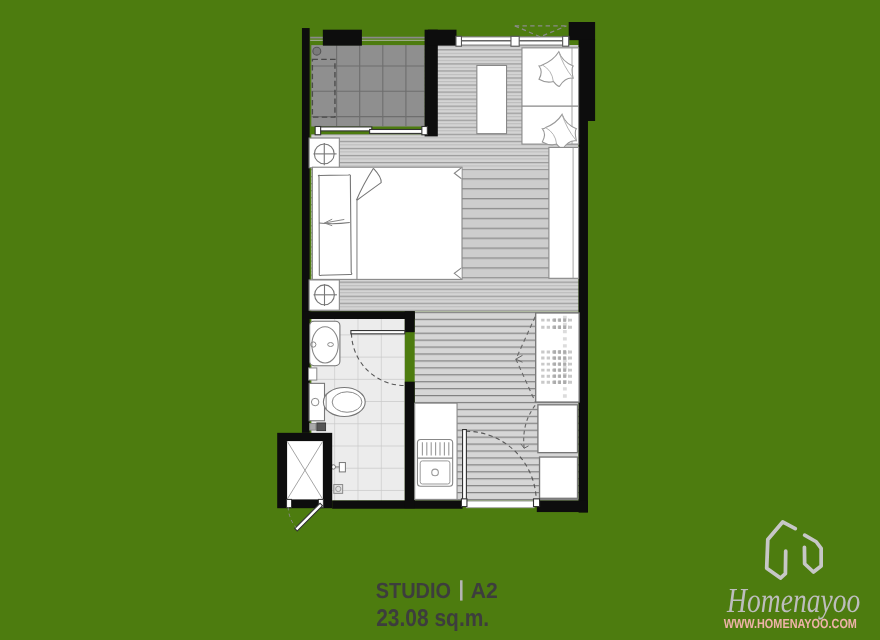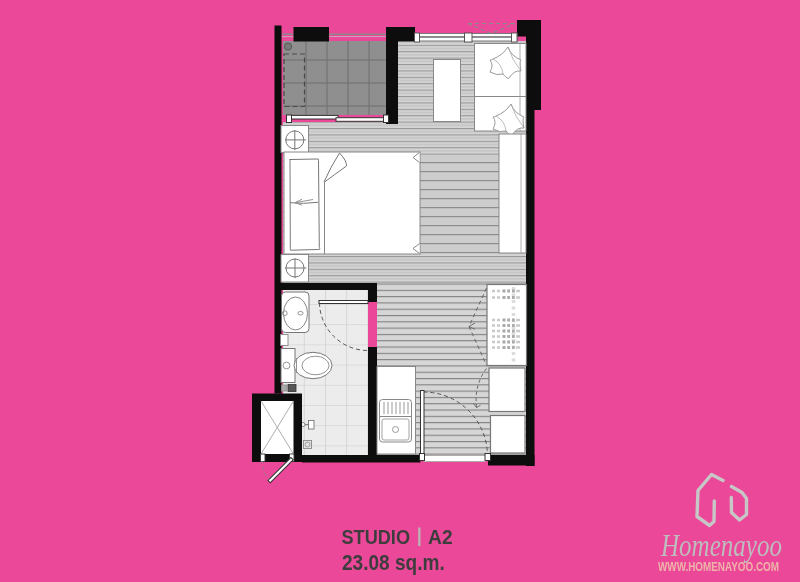--- a/index.html
+++ b/index.html
@@ -1,16 +1,16 @@
 <!DOCTYPE html>
 <html><head>
 <meta charset="utf-8">
 <style>
 html,body{margin:0;padding:0;background:#fff;}
-#page{position:relative;width:800px;height:582px;background:#ec4899;overflow:hidden;font-family:"Liberation Sans",sans-serif;}
+#page{position:relative;width:800px;height:582px;background:#4d7c0f;overflow:hidden;font-family:"Liberation Sans",sans-serif;}
 </style>
 </head>
 <body>
 <div id="page">
 <svg width="800" height="582" viewBox="0 0 800 582">
 <defs>
 <pattern id="floorFine" patternUnits="userSpaceOnUse" width="8" height="6.4">
   <rect width="8" height="6.4" fill="#d4d4d4"></rect>
   <rect y="0" width="8" height="1.1" fill="#979797"></rect>
   <rect y="3.2" width="8" height="1" fill="#bdbdbd"></rect>

